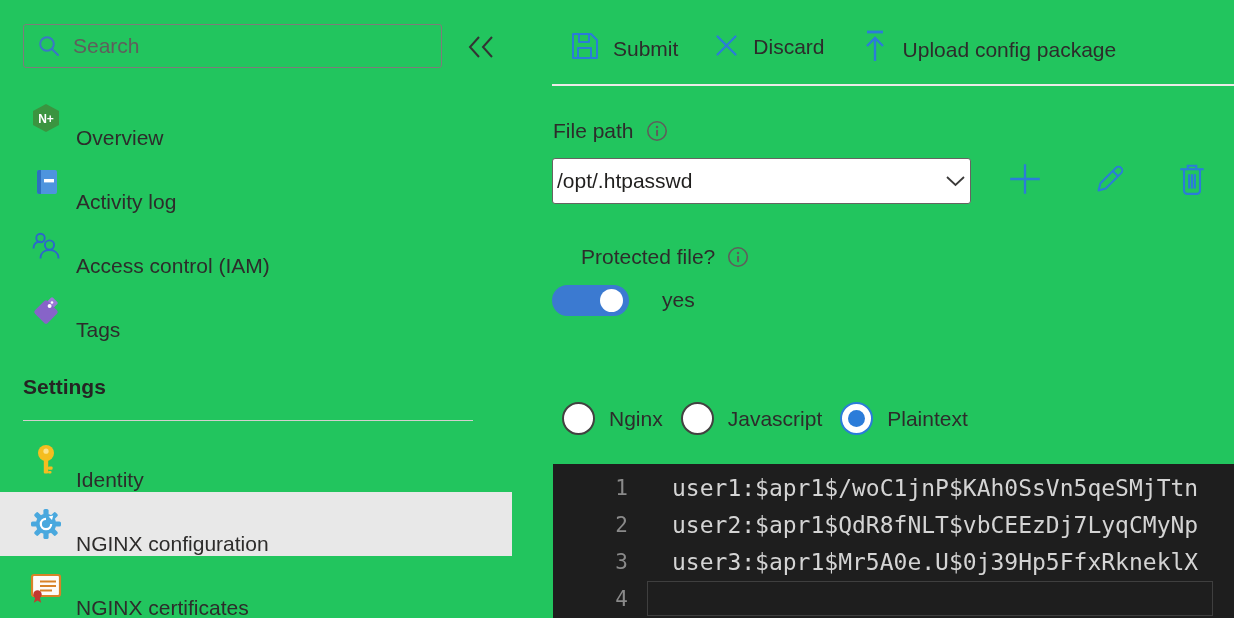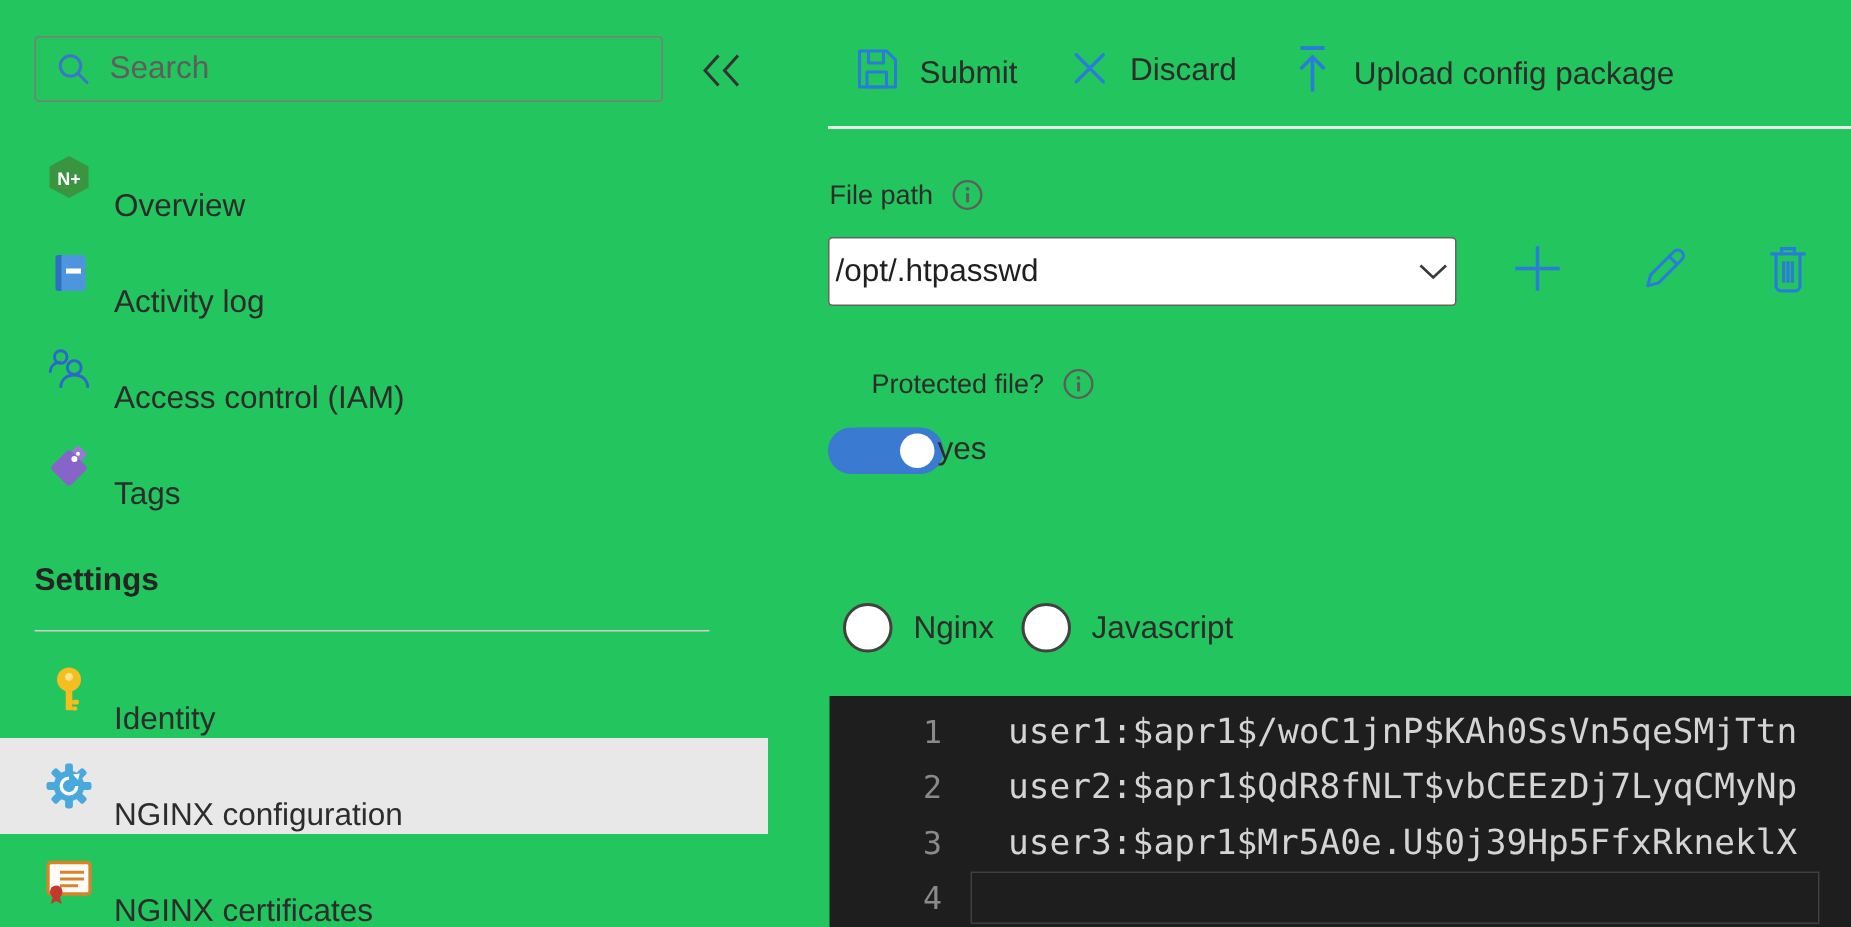--- a/index.html
+++ b/index.html
@@ -37,39 +37,39 @@
   .section-heading { position:absolute; left:23px; top:375px; font-size:21px; font-weight:700; color:#252423; }
   .sidebar-divider { position:absolute; left:23px; top:420px; width:450px; height:1px; background:#d2d0ce; }
 
   
   .toolbar { position:absolute; left:568px; top:21px; height:48px; display:flex; align-items:center; gap:35px; }
   .toolbar-btn { display:flex; align-items:flex-end; gap:13px; font-size:21px; color:#2d2c2b;
     background:transparent; border:none; font-family:inherit; cursor:pointer; }
   .toolbar-divider { position:absolute; left:552px; top:84px; width:682px; height:2px; background:#eceae8; }
 
   
-  .field-label { font-size:18px; color:#2d2c2b; display:flex; align-items:center; gap:12px; }
+  .field-label { font-size:21px; color:#2d2c2b; display:flex; align-items:center; gap:12px; }
   #file-path-label { position:absolute; left:553px; top:119px; }
   .dropdown {
     position:absolute; left:552px; top:158px; width:419px; height:46px;
     border:1.5px solid #666461; border-radius:3px; background:#fff;
     display:flex; align-items:center; justify-content:space-between;
     padding:0 4px; font-size:21px; color:#201f1e; cursor:pointer;
   }
   .icon-btn { position:absolute; top:156px; width:40px; height:46px; display:flex; align-items:center; justify-content:center;
     background:transparent; border:none; cursor:pointer; }
   #add-btn { left:1005px; } #edit-btn { left:1090px; } #delete-btn { left:1172px; }
 
   #protected-label { position:absolute; left:553px; top:245px;margin-left:28px; }
   .toggle {
     position:absolute; left:552px; top:285px; width:77px; height:31px;
     border-radius:16px; background:#3b7ad1; cursor:pointer;
   }
   .toggle .knob { position:absolute; left:48px; top:4px; width:23px; height:23px; border-radius:50%; background:#fff; }
-  #toggle-state { position:absolute; left:625px; top:288px; font-size:21px; color:#2d2c2b; }
+  #toggle-state { position:absolute; left:662px; top:288px; font-size:21px; color:#2d2c2b; }
 
   .radio-row { position:absolute; left:562px; top:402px; display:flex; align-items:center; gap:18px;justify-content:space-between; }
   .radio-option { display:flex; align-items:center; gap:14px; font-size:21px; color:#2d2c2b; cursor:pointer; }
   .radio { width:33px; height:33px; border-radius:50%; border:2.5px solid #424140; background:#fff; flex:none;
     display:flex; align-items:center; justify-content:center; }
   .radio-option.selected .radio { border:2.5px solid #2b7cd9; }
   .radio-option.selected .radio::after { content:""; width:17px; height:17px; border-radius:50%; background:#2b7cd9; }
 
   
   .editor {
@@ -287,20 +287,24 @@
 
   <div class="radio-row">
     <label class="radio-option">
       <span class="radio"></span>
       <span>Nginx</span>
     </label>
     <label class="radio-option">
       <span class="radio"></span>
       <span>Javascript</span>
     </label>
+    <label class="radio-option selected">
+      <span class="radio"></span>
+      <span>Plaintext</span>
+    </label>
   </div>
 
   <div class="editor">
     <div class="code-row">
       <span class="line-num">1</span>
       <span class="line-text">user1:$apr1$/woC1jnP$KAh0SsVn5qeSMjTtn</span>
     </div>
     <div class="code-row">
       <span class="line-num">2</span>
       <span class="line-text">user2:$apr1$QdR8fNLT$vbCEEzDj7LyqCMyNp</span>

